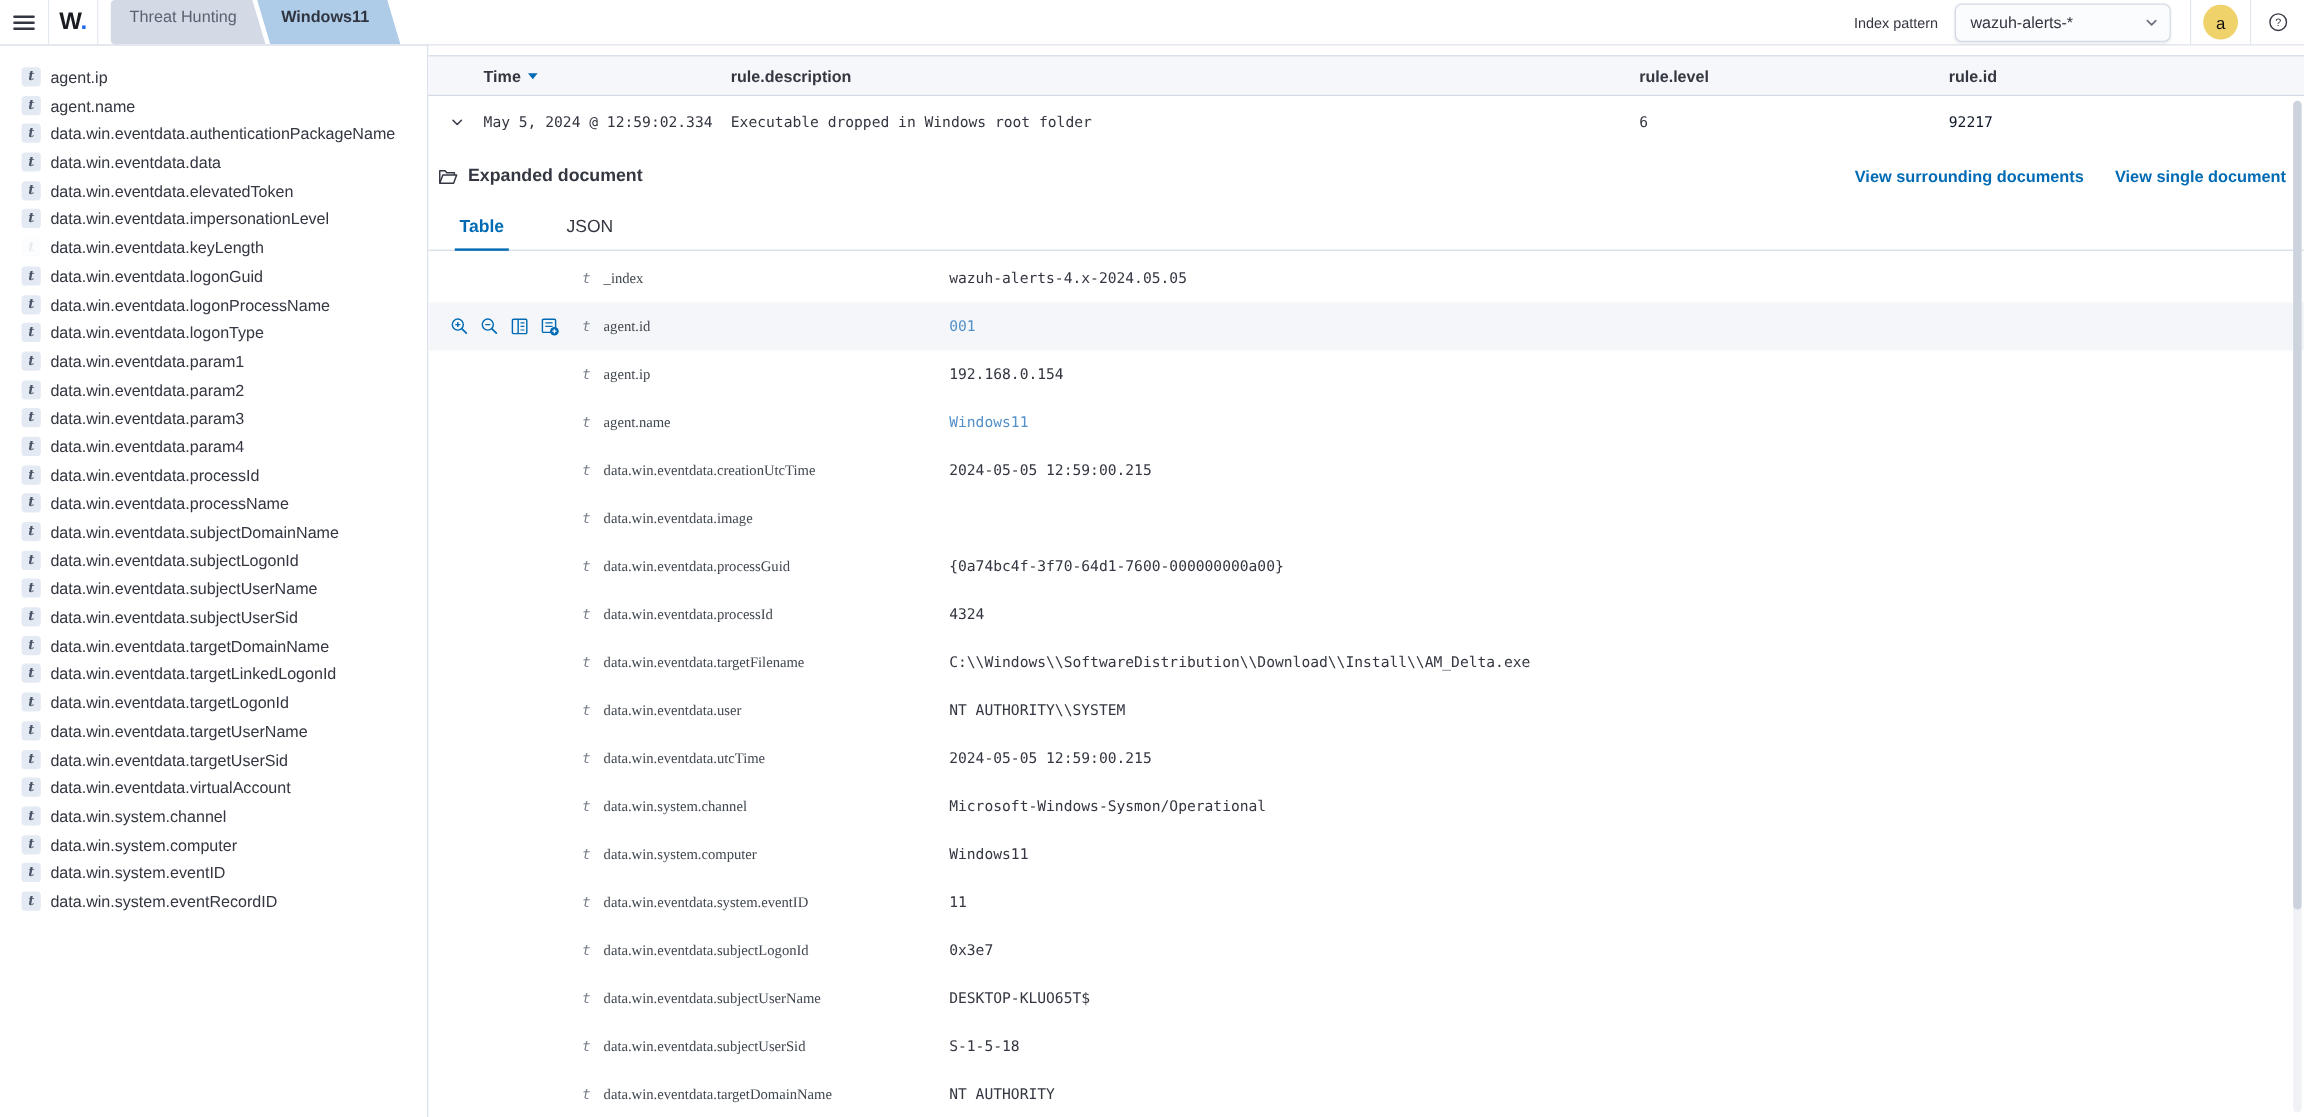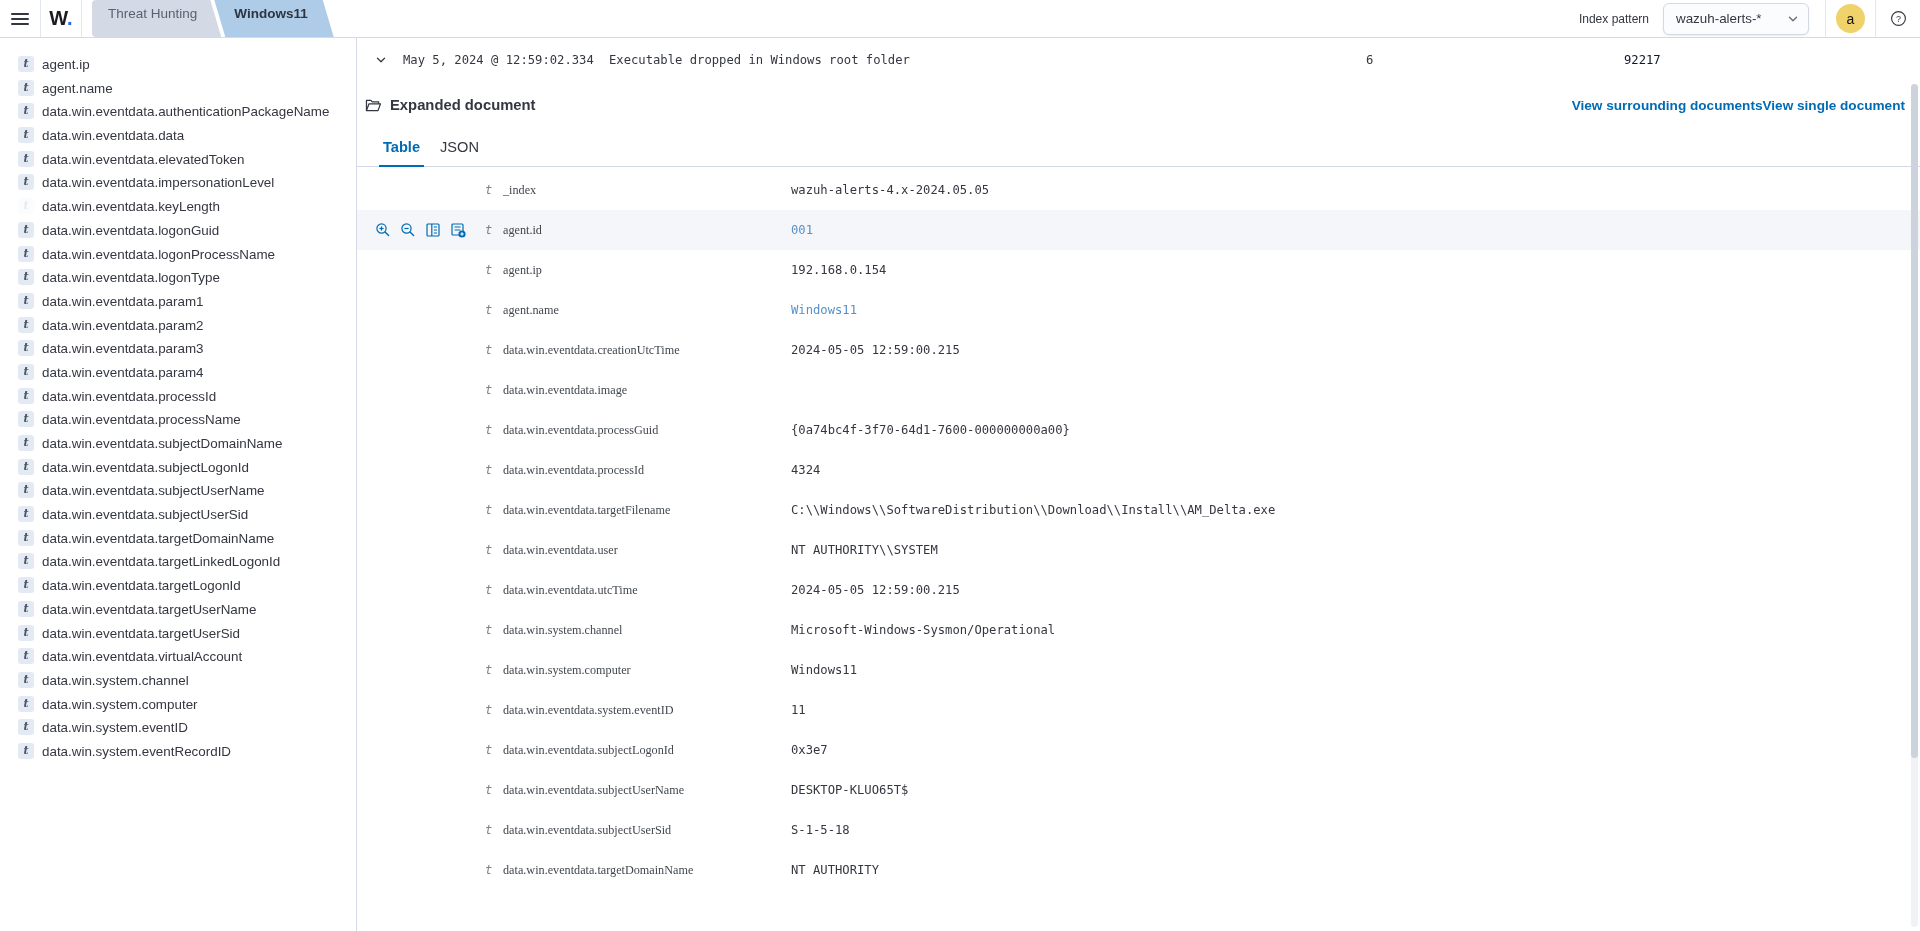--- a/index.html
+++ b/index.html
@@ -15,21 +15,21 @@
   .logo { width:40px; text-align:center; font-weight:bold; font-size:20px; letter-spacing:0; color:#1a1c21; }
   .logo .dot { color:#2268ef; }
   .crumbs { display:flex; align-items:center; margin-left:10px; }
   .chip { height:37px; line-height:27px; font-size:13.5px; white-space:nowrap; }
   .chip-first { background:#d3dae6; color:#5a6270; padding:0 24px 0 16px; border-radius:4px 0 0 4px;
                 clip-path:polygon(0 0, calc(100% - 11px) 0, 100% 100%, 0 100%); }
   .chip-active { background:#aecbe8; color:#2f3540; font-weight:bold; padding:0 26px 0 20px; margin-left:-7px;
                  clip-path:polygon(0 0, calc(100% - 11px) 0, 100% 100%, 11px 100%); }
   .nav-spacer { flex:1; }
   .ip-label { font-size:12px; color:#343741; margin-right:14px; }
-  .select { width:146px; height:32px; background:#fbfcfd; border:1px solid #d3dae6; border-radius:6px;
+  .select { width:180px; height:32px; background:#fbfcfd; border:1px solid #d3dae6; border-radius:6px;
             box-shadow:0 1px 2px rgba(152,162,179,.2); display:flex; align-items:center;
             padding:0 8px 0 12px; font-size:13.4px; color:#343741; cursor:pointer; margin-right:16px; }
   .select .sel-text { flex:1; }
   .avatar-wrap { display:flex; align-items:center; height:37px; border-left:1px solid #e3e8ef; border-right:1px solid #e3e8ef; padding:0 10px; }
   .avatar { width:29px; height:29px; border-radius:50%; background:#efd36a; color:#111;
             display:flex; align-items:center; justify-content:center; font-size:14px; }
   .help-btn { width:44px; display:flex; justify-content:center; cursor:pointer; }
 
   
   .content { display:flex; height:893px; }
@@ -51,24 +51,24 @@
   .results-row { height:43px; display:grid; grid-template-columns:44px 206px 757px 258px 1fr; align-items:center; }
   .mono { font-family:"DejaVu Sans Mono", monospace; font-size:12.2px; color:#343741; }
   .expand-btn { width:24px; height:24px; margin-left:12px; display:flex; align-items:center; justify-content:center;
                 cursor:pointer; color:#343741; }
   .cell { padding-left:2px; white-space:nowrap; }
   .link-mono { color:#0f172a; cursor:pointer; }
 
   
   .doc-header { margin-top:10px; height:28px; display:flex; align-items:center; padding:0 15px 0 8px; }
   .doc-title { font-size:14.8px; font-weight:bold; margin-left:8px; }
-  .doc-actions { margin-left:auto; display:flex; }
+  .doc-actions { margin-left:auto; display:flex; gap:26px; }
   .action-link { font-size:13.6px; font-weight:bold; color:#006BB4; cursor:pointer; white-space:nowrap; }
 
-  .tabs { margin-top:20px; border-bottom:1px solid #d3dae6; display:flex; padding-left:22px; gap:12px; }
+  .tabs { margin-top:20px; border-bottom:1px solid #d3dae6; display:flex; padding-left:22px; gap:44px; }
   .tab { font-size:14.6px; padding:0 4px 10px 4px; cursor:pointer; color:#343741; }
   .tab.active { color:#006BB4; font-weight:bold; border-bottom:2px solid #006BB4; margin-bottom:-1px; }
 
   .doc-rows { margin-top:3px; }
   .doc-row { height:40px; display:flex; align-items:center; padding-left:18px; }
   .doc-row.hl { background:#f4f6f9; }
   .row-actions { width:92px; display:flex; gap:9px; align-items:center; visibility:hidden; color:#006BB4; }
   .doc-row.with-actions .row-actions { visibility:visible; }
   .row-actions svg { cursor:pointer; }
   .doc-type { width:18px; margin-left:18px; font:italic 12px "DejaVu Sans Mono", monospace; color:#7b828d; }
@@ -269,20 +269,30 @@
       </div>
 
       <div class="field-item">
         <span class="type-token">t</span>
         <span class="field-label">data.​win.​system.​eventRecordID</span>
       </div>
     </div>
 
   <div class="main">
 
+    <div class="results-header">
+      <div></div>
+      <div class="col-h">
+        <span>Time</span>
+        <span class="sort-caret"></span>
+      </div>
+      <div class="col-h">rule.description</div>
+      <div class="col-h">rule.level</div>
+      <div class="col-h">rule.id</div>
+    </div>
 
     <div class="results-row">
       <div class="expand-btn">
         <svg width="14" height="14" viewBox="0 0 16 16">
             <polyline points="4,6 8,10 12,6" fill="none" stroke="#343741" stroke-width="1.4" stroke-linecap="round" stroke-linejoin="round"></polyline>
           </svg>
       </div>
       <div class="cell mono">May 5, 2024 @ 12:59:02.334</div>
       <div class="cell mono">Executable dropped in Windows root folder</div>
       <div class="cell mono">6</div>

